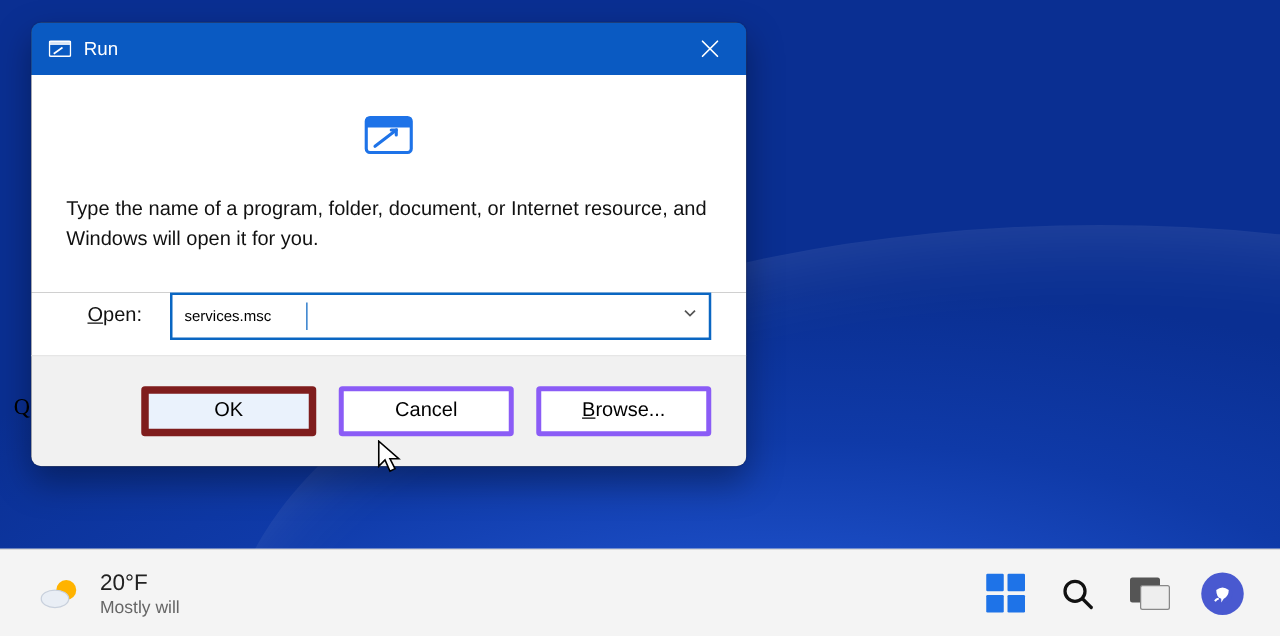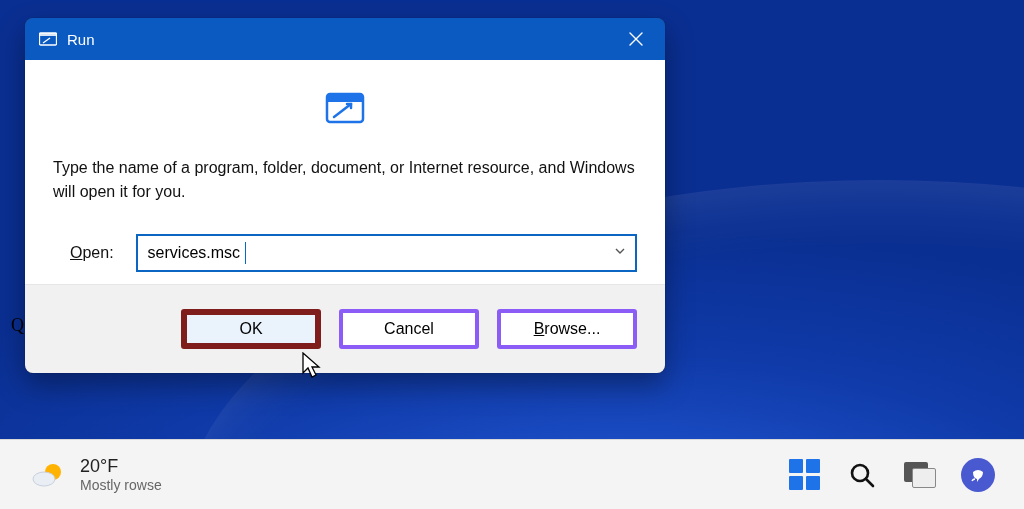--- a/index.html
+++ b/index.html
@@ -20,21 +20,21 @@
     border-radius:50%;
     box-shadow: inset 0 40px 80px -40px rgba(255,255,255,0.15);
     pointer-events:none;
   }
 
   
   .dialog {
     position: absolute;
     left: 25px;
     top: 18px;
-    width: 640px;
+    width: 572px;
     background: #404040;
     border-radius: 8px;
     box-shadow: 0 12px 28px rgba(0,0,0,0.35), 0 0 0 1px rgba(0,0,0,0.05);
     overflow: hidden;
   }
   .titlebar {
     background: #0a5ac2;
     color: #fff;
     height: 42px;
     display: flex;
@@ -84,21 +84,21 @@
   .open-label u { text-decoration: underline; text-decoration-skip-ink: none; }
   .combo {
     flex:1;
     position:relative;
   }
   .combo input {
     width:100%;
     height:38px;
     border:2px solid #0a66c2;
     padding: 0 36px 0 10px;
-    font-size:16px;
+    font-size:12px;
     outline:none;
   }
   .combo .chevron {
     position:absolute;
     right:10px; top:50%;
     transform:translateY(-50%);
     pointer-events:none;
     color:#555;
   }
   .text-caret {
@@ -272,21 +272,21 @@
 <div class="taskbar">
   <div class="weather">
     <span class="weather-icon">
       <svg width="36" height="36" viewBox="0 0 36 36">
         <circle cx="23" cy="15" r="8" fill="#ffb300"></circle>
         <ellipse cx="14" cy="22" rx="11" ry="7" fill="#e9eef5" stroke="#c8d0dc" stroke-width="1"></ellipse>
       </svg>
     </span>
     <div class="weather-text">
       <div class="temp">20°F</div>
-      <div class="cond">Mostly rowse</div>
+      <div class="cond">Mostly will</div>
     </div>
   </div>
 
   <span class="spacer"></span>
 
   <div class="tb-item">
     <div class="start-logo">
       <span></span>
         <span></span>
         <span></span>

